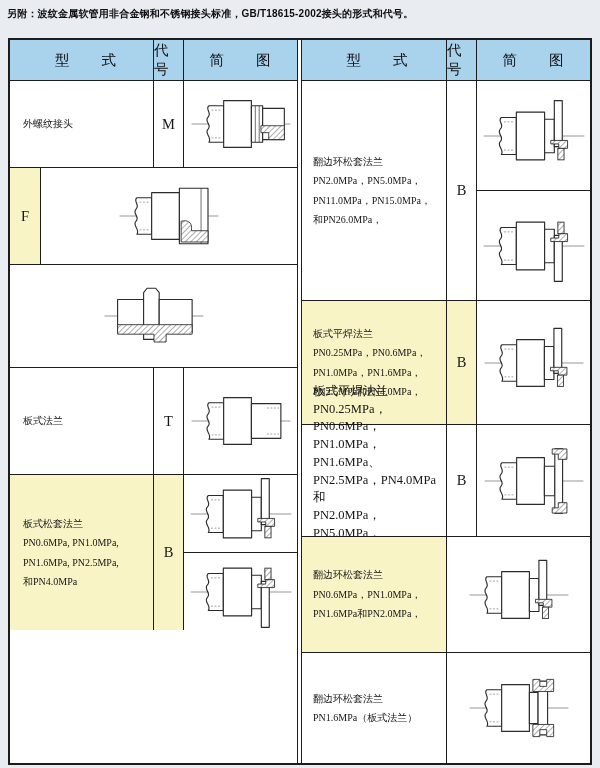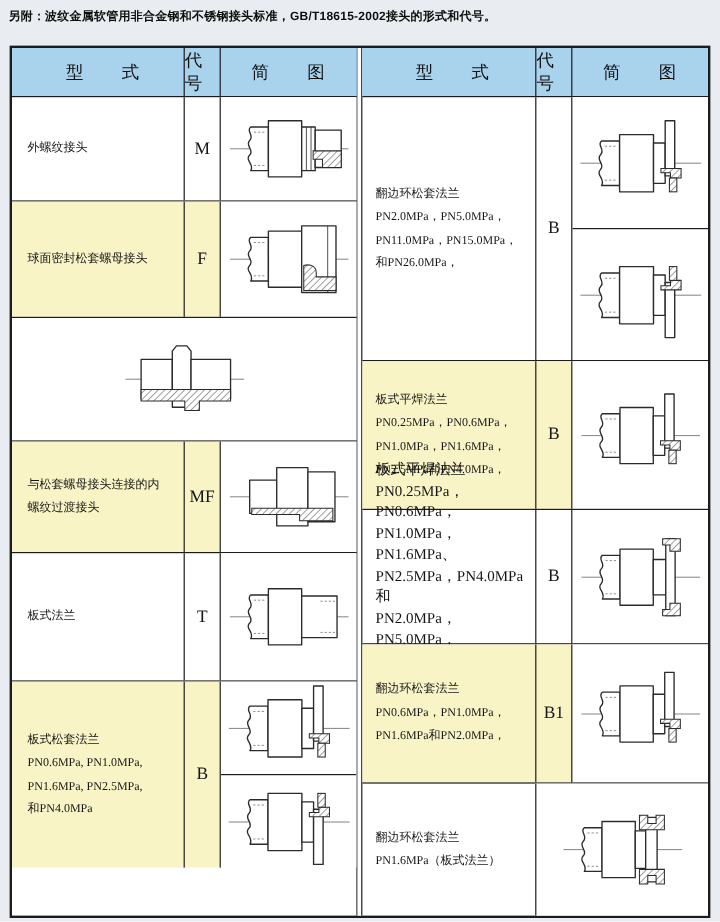--- a/index.html
+++ b/index.html
@@ -85,23 +85,20 @@
               <line x1="76.5" y1="24" x2="76.5" y2="66" stroke="#2b2b2b" stroke-width="0.8"></line>
               <line x1="81" y1="24" x2="81" y2="66" stroke="#2b2b2b" stroke-width="0.8"></line>
               <rect x="85" y="27" width="25" height="36" fill="#fff" stroke="#2b2b2b" stroke-width="1.3" stroke-linejoin="round"></rect>
               <path d="M83,47 L110,47 L110,63 L92,63 L92,55 L83,55 Z" fill="url(#h1)" stroke="#2b2b2b" stroke-width="1"></path>
             </svg>
           </div>
         </div>
     </div>
 
     <div class="hrow hl" style="height:97px">
-      <div class="cell ctype">
-          <span class="typetext">球面密封松套螺母接头</span>
-        </div>
       <div class="cell ccode">
           <span class="codetext">F</span>
         </div>
       <div class="cell cdiag">
           <div class="diag">
             <svg viewBox="0 0 120 90" preserveAspectRatio="xMidYMid meet">
               <defs>
                 <pattern id="h2" width="4.5" height="4.5" patternUnits="userSpaceOnUse" patternTransform="rotate(45)">
                   <rect width="4.5" height="4.5" fill="#fff"></rect>
                   <line x1="0" y1="0" x2="0" y2="4.5" stroke="#555" stroke-width="1.1"></line>
@@ -133,46 +130,20 @@
               <line x1="3" y1="45" x2="117" y2="45" stroke="#555" stroke-width="0.7"></line>
               <rect x="18" y="26" width="30" height="38" fill="#fff" stroke="#2b2b2b" stroke-width="1.3" stroke-linejoin="round"></rect>
               <path d="M48,18 L52,13 L62,13 L66,18 L66,72 L48,72 Z" fill="#fff" stroke="#2b2b2b" stroke-width="1.3" stroke-linejoin="round"></path>
               <rect x="66" y="26" width="38" height="38" fill="#fff" stroke="#2b2b2b" stroke-width="1.3" stroke-linejoin="round"></rect>
               <path d="M18,55 L104,55 L104,66 L74,66 L74,75 L60,75 L60,66 L18,66 Z" fill="url(#h3)" stroke="#2b2b2b" stroke-width="1"></path>
             </svg>
           </div>
         </div>
     </div>
 
-    <div class="hrow hl" style="height:93px">
-      <div class="cell ctype">
-          <span class="typetext">与松套螺母接头连接的内
-螺纹过渡接头</span>
-        </div>
-      <div class="cell ccode">
-          <span class="codetext">MF</span>
-        </div>
-      <div class="cell cdiag">
-          <div class="diag">
-            <svg viewBox="0 0 120 90" preserveAspectRatio="xMidYMid meet">
-              <defs>
-                <pattern id="h4" width="4.5" height="4.5" patternUnits="userSpaceOnUse" patternTransform="rotate(45)">
-                  <rect width="4.5" height="4.5" fill="#fff"></rect>
-                  <line x1="0" y1="0" x2="0" y2="4.5" stroke="#555" stroke-width="1.1"></line>
-                </pattern>
-              </defs>
-              <line x1="3" y1="45" x2="117" y2="45" stroke="#555" stroke-width="0.7"></line>
-              <rect x="22" y="29" width="26" height="32" fill="#fff" stroke="#2b2b2b" stroke-width="1.3" stroke-linejoin="round"></rect>
-              <rect x="48" y="17" width="30" height="56" fill="#fff" stroke="#2b2b2b" stroke-width="1.3" stroke-linejoin="round"></rect>
-              <rect x="78" y="21" width="26" height="48" fill="#fff" stroke="#2b2b2b" stroke-width="1.3" stroke-linejoin="round"></rect>
-              <path d="M24,56 L102,56 L102,68 L70,68 L70,62 L24,62 Z" fill="url(#h4)" stroke="#2b2b2b" stroke-width="1"></path>
-            </svg>
-          </div>
-        </div>
-    </div>
 
     <div class="hrow" style="height:107px">
       <div class="cell ctype">
           <span class="typetext">板式法兰</span>
         </div>
       <div class="cell ccode">
           <span class="codetext">T</span>
         </div>
       <div class="cell cdiag">
           <div class="diag">
@@ -385,23 +356,20 @@
           </div>
         </div>
     </div>
 
     <div class="hrow hl" style="height:116px">
       <div class="cell ctype">
           <span class="typetext">翻边环松套法兰
 PN0.6MPa，PN1.0MPa，
 PN1.6MPa和PN2.0MPa，</span>
         </div>
-      <div class="cell ccode">
-          <span class="codetext">B1</span>
-        </div>
       <div class="cell cdiag">
           <div class="diag">
             <svg viewBox="0 0 120 90" preserveAspectRatio="xMidYMid meet">
               <defs>
                 <pattern id="h12" width="4.5" height="4.5" patternUnits="userSpaceOnUse" patternTransform="rotate(45)">
                   <rect width="4.5" height="4.5" fill="#fff"></rect>
                   <line x1="0" y1="0" x2="0" y2="4.5" stroke="#555" stroke-width="1.1"></line>
                 </pattern>
               </defs>
               <line x1="3" y1="45" x2="117" y2="45" stroke="#555" stroke-width="0.7"></line>

